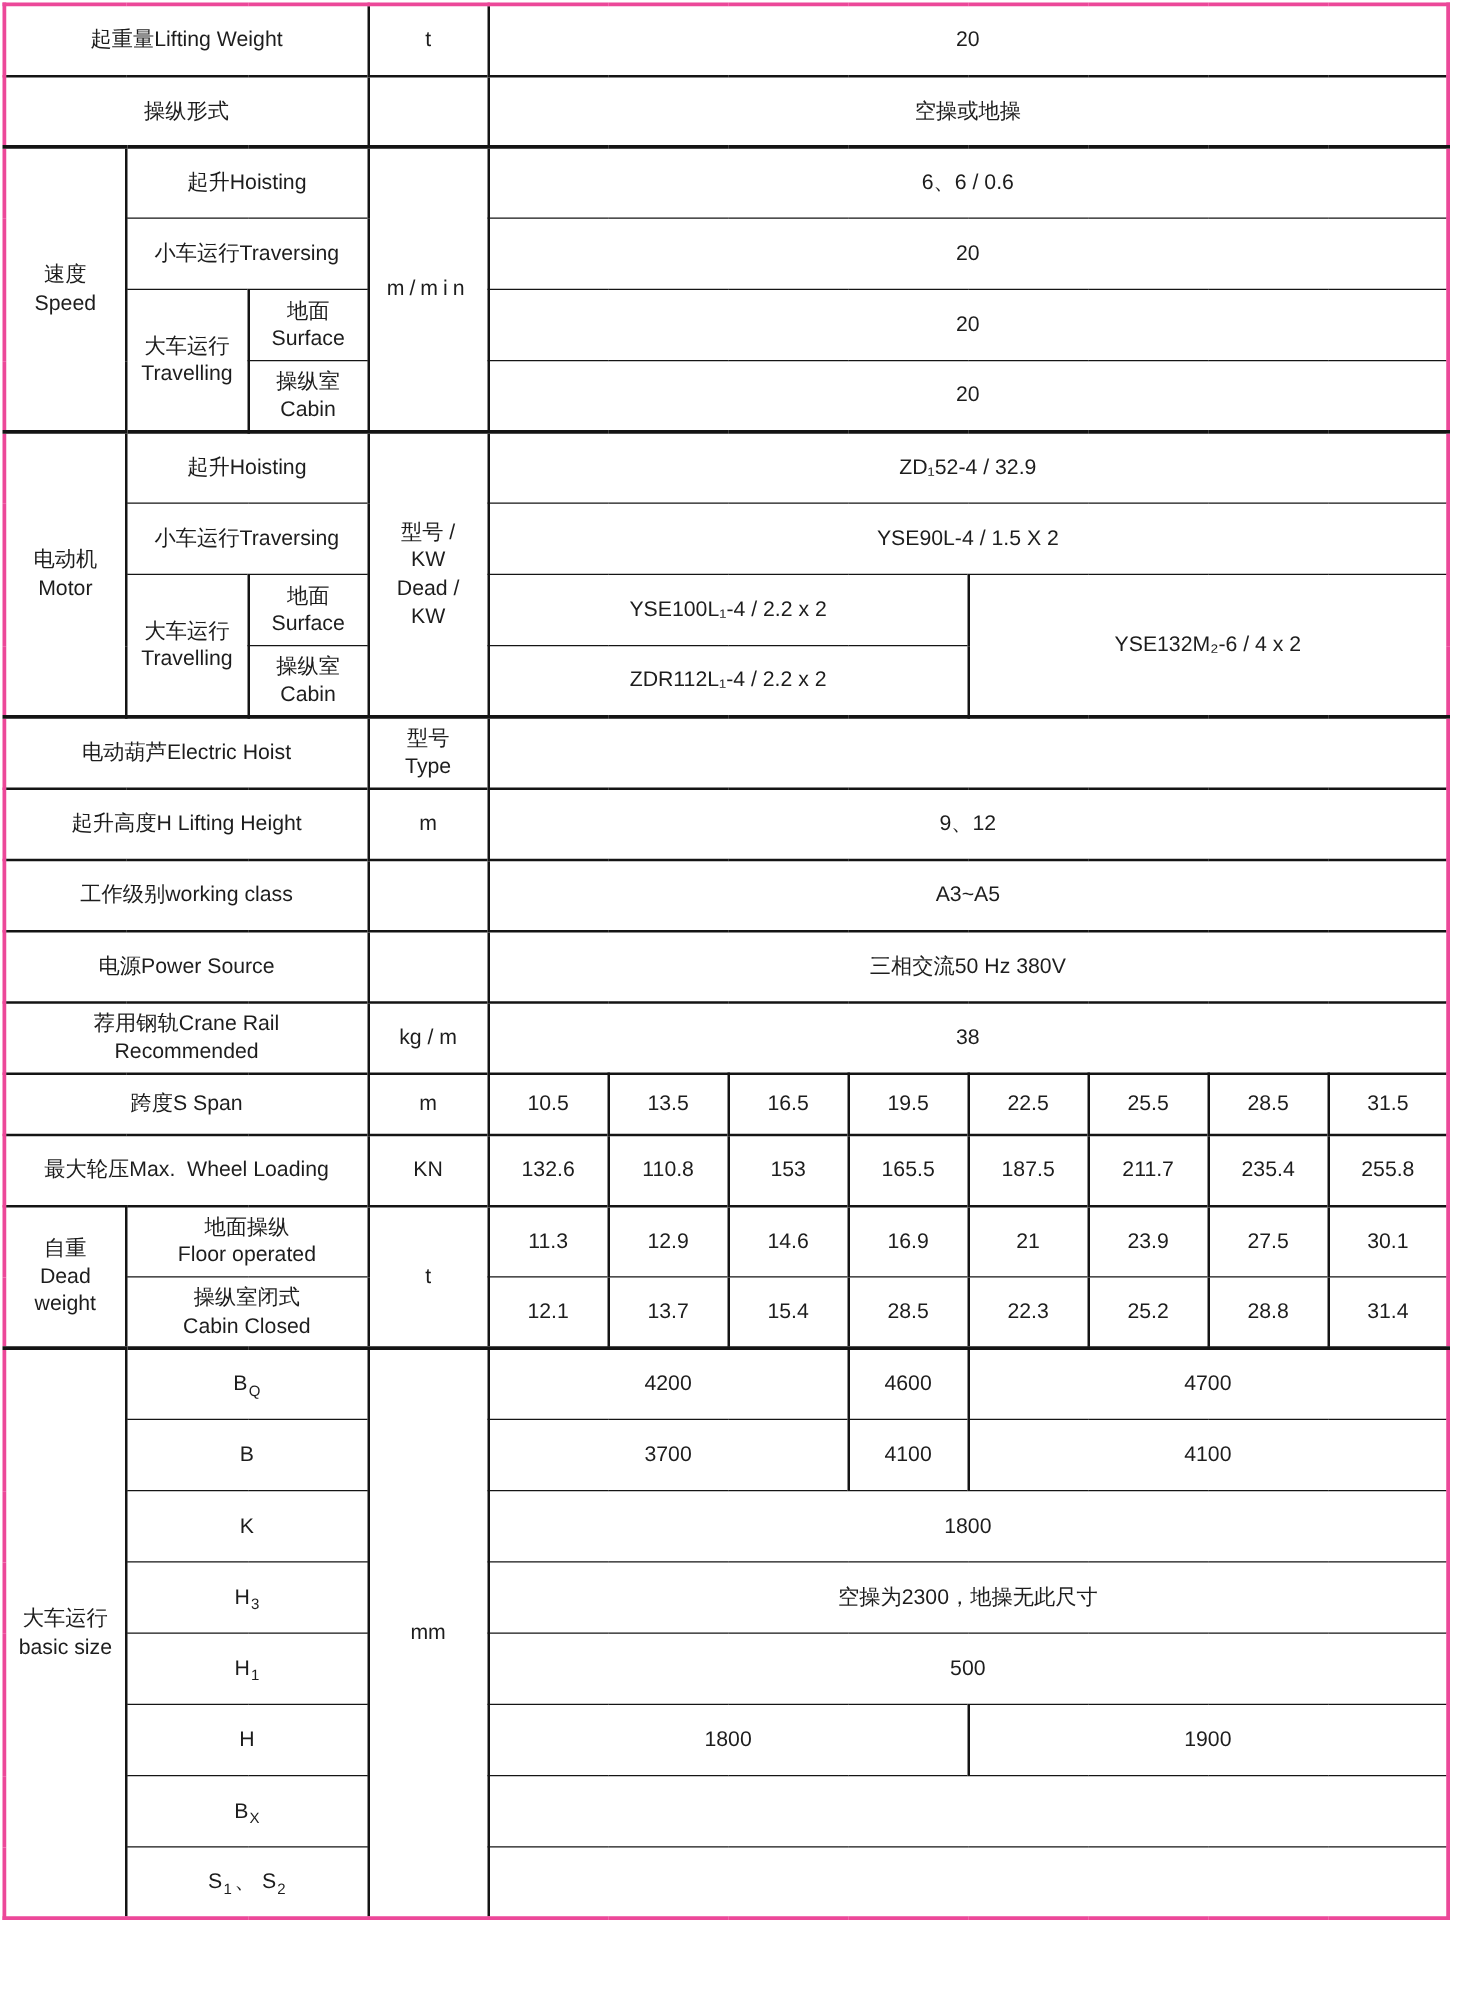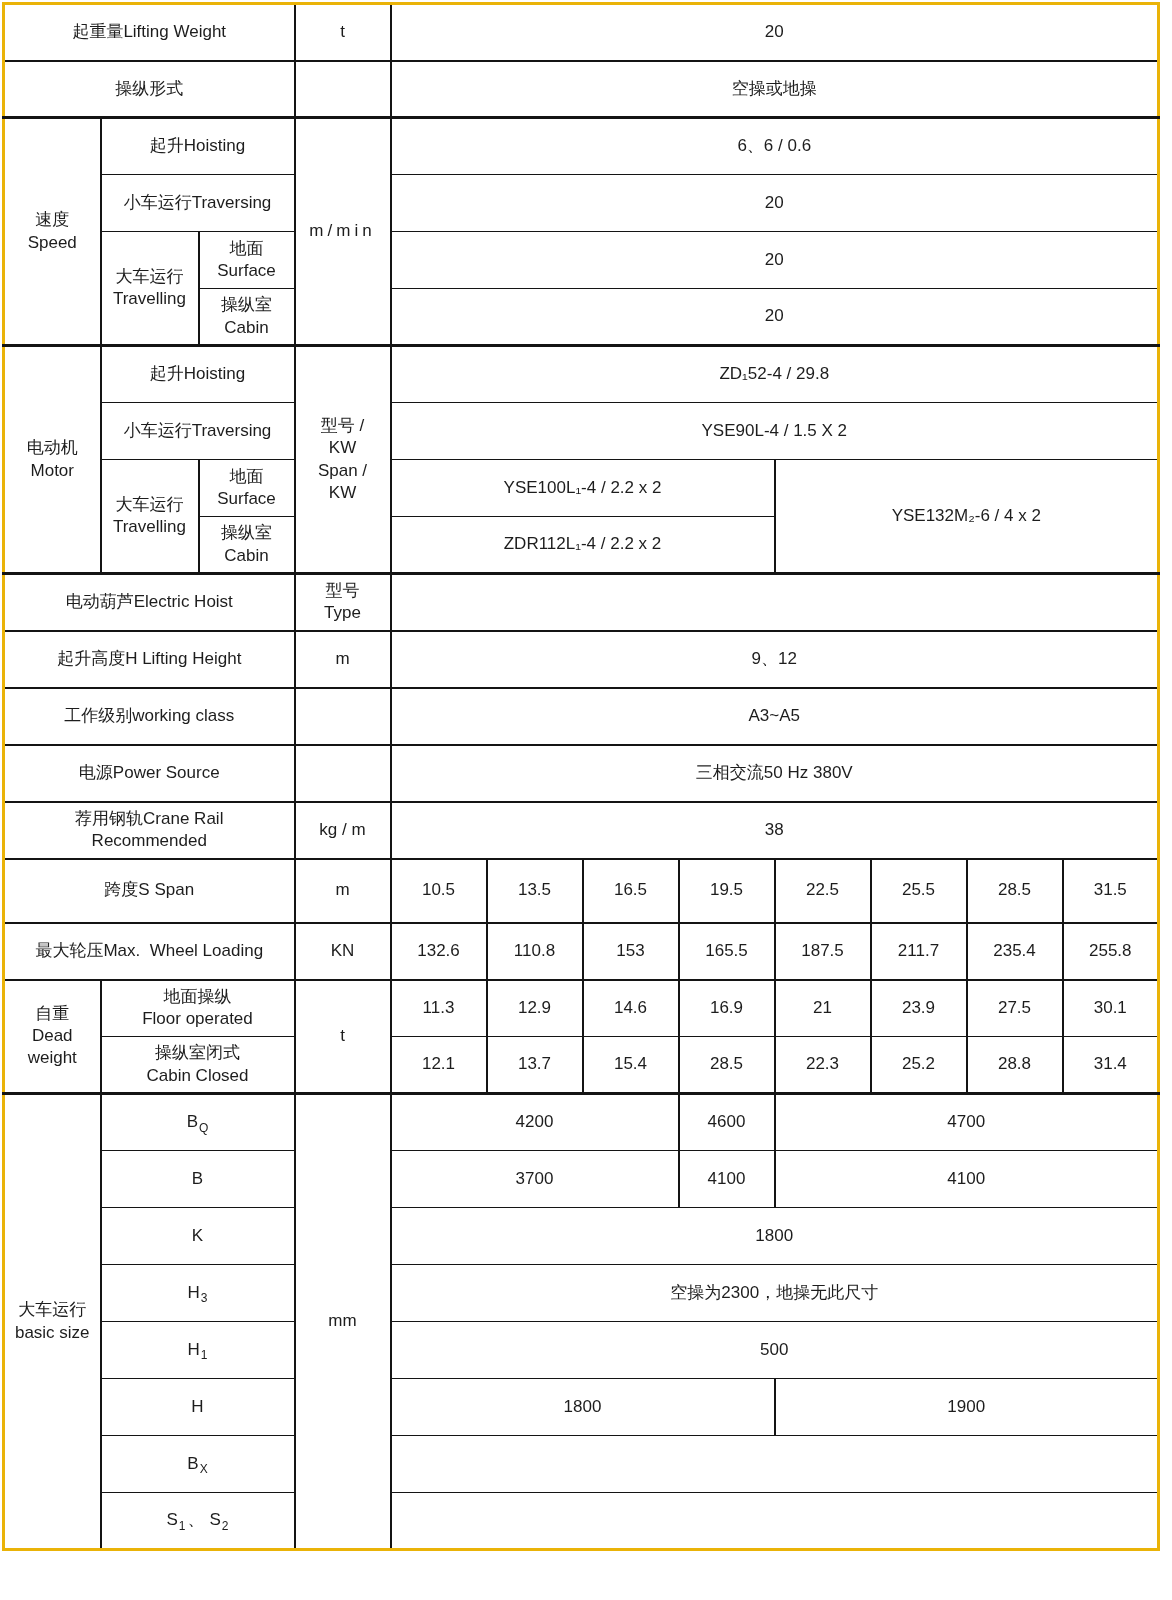--- a/index.html
+++ b/index.html
@@ -4,32 +4,32 @@
 <style>
   html,body{margin:0;padding:0;}
   body{
     width:1172px;height:1600px;background:#ffffff;
     font-family:"Liberation Sans","DejaVu Sans",sans-serif;
     color:#1d1d1d;
   }
   table.spec{
     border-collapse:collapse;table-layout:fixed;
     margin:2px 0 0 2px;width:1155px;
-    border:3px solid #eab308;
+    border:3px solid #ec4899;
   }
   td{
     border:solid #141414;
     border-width:1px 2px;      
     text-align:center;vertical-align:middle;
     font-size:17px;line-height:1.3;
     padding:2px 4px;overflow:hidden;
     word-break:break-word;
   }
   tr{height:57px;}
-  tr.tall{height:64px;}
+  tr.tall{height:49px;}
   tr.t2 > td{border-top-width:2px;}
   tr.t3 > td{border-top-width:3px;}
   .ls{letter-spacing:4px;}
   .pre{white-space:pre-line;}
   .prewrap{white-space:pre-wrap;}
   .line{display:block;}
   sub{font-size:12px;line-height:0;margin-left:1px;}
   .sep{margin:0 5px 0 2px;}
 </style>
 </head>
@@ -98,24 +98,24 @@
 
   <tr class="t3">
     <td rowspan="4">
       <span class="line">电动机</span>
       <span class="line">Motor</span>
     </td>
     <td colspan="2">起升Hoisting</td>
     <td rowspan="4">
       <span class="line">型号 /</span>
       <span class="line">KW</span>
-      <span class="line">Span /</span>
+      <span class="line">Dead /</span>
       <span class="line">KW</span>
     </td>
-    <td colspan="8">ZD₁52-4 / 29.8</td>
+    <td colspan="8">ZD₁52-4 / 32.9</td>
   </tr>
   <tr>
     <td colspan="2">小车运行Traversing</td>
     <td colspan="8">YSE90L-4 / 1.5 X 2</td>
   </tr>
   <tr>
     <td rowspan="2">
       <span class="line">大车运行</span>
       <span class="line">Travelling</span>
     </td>

